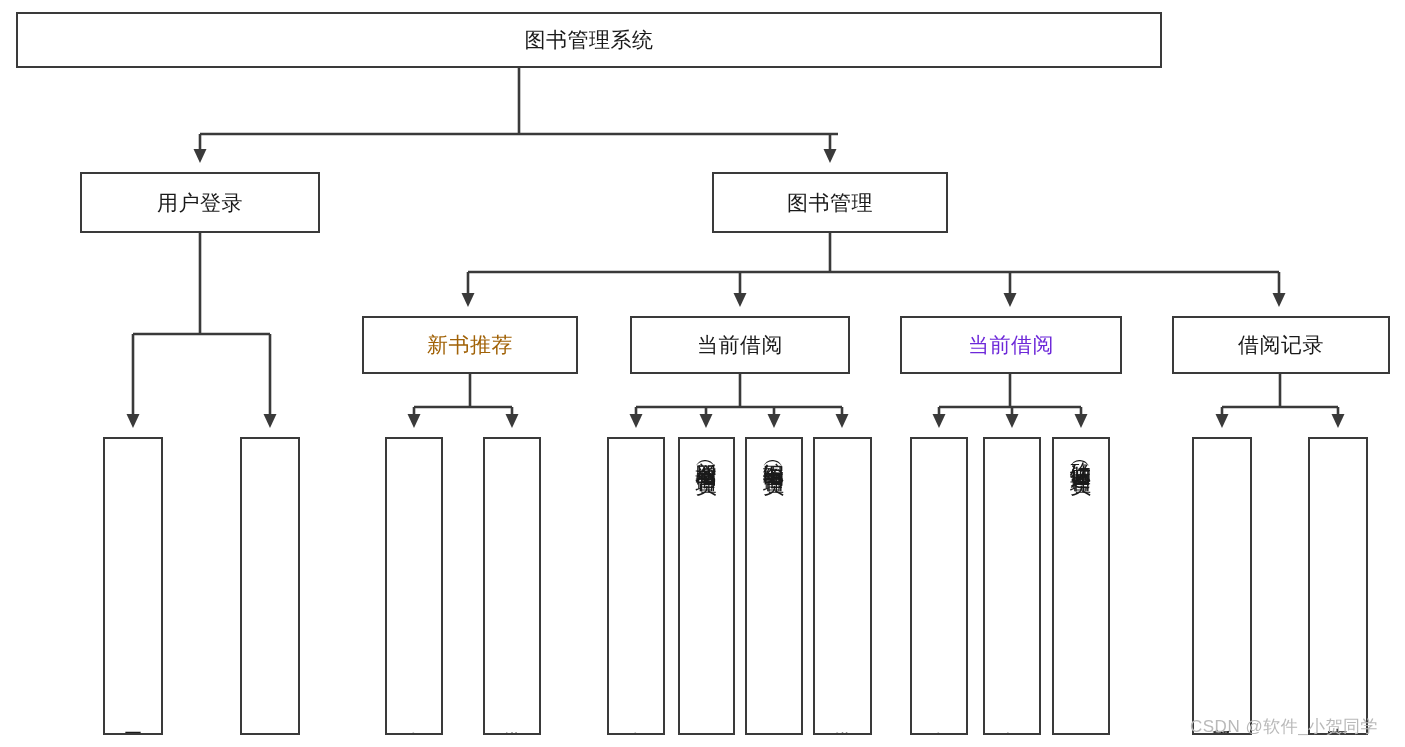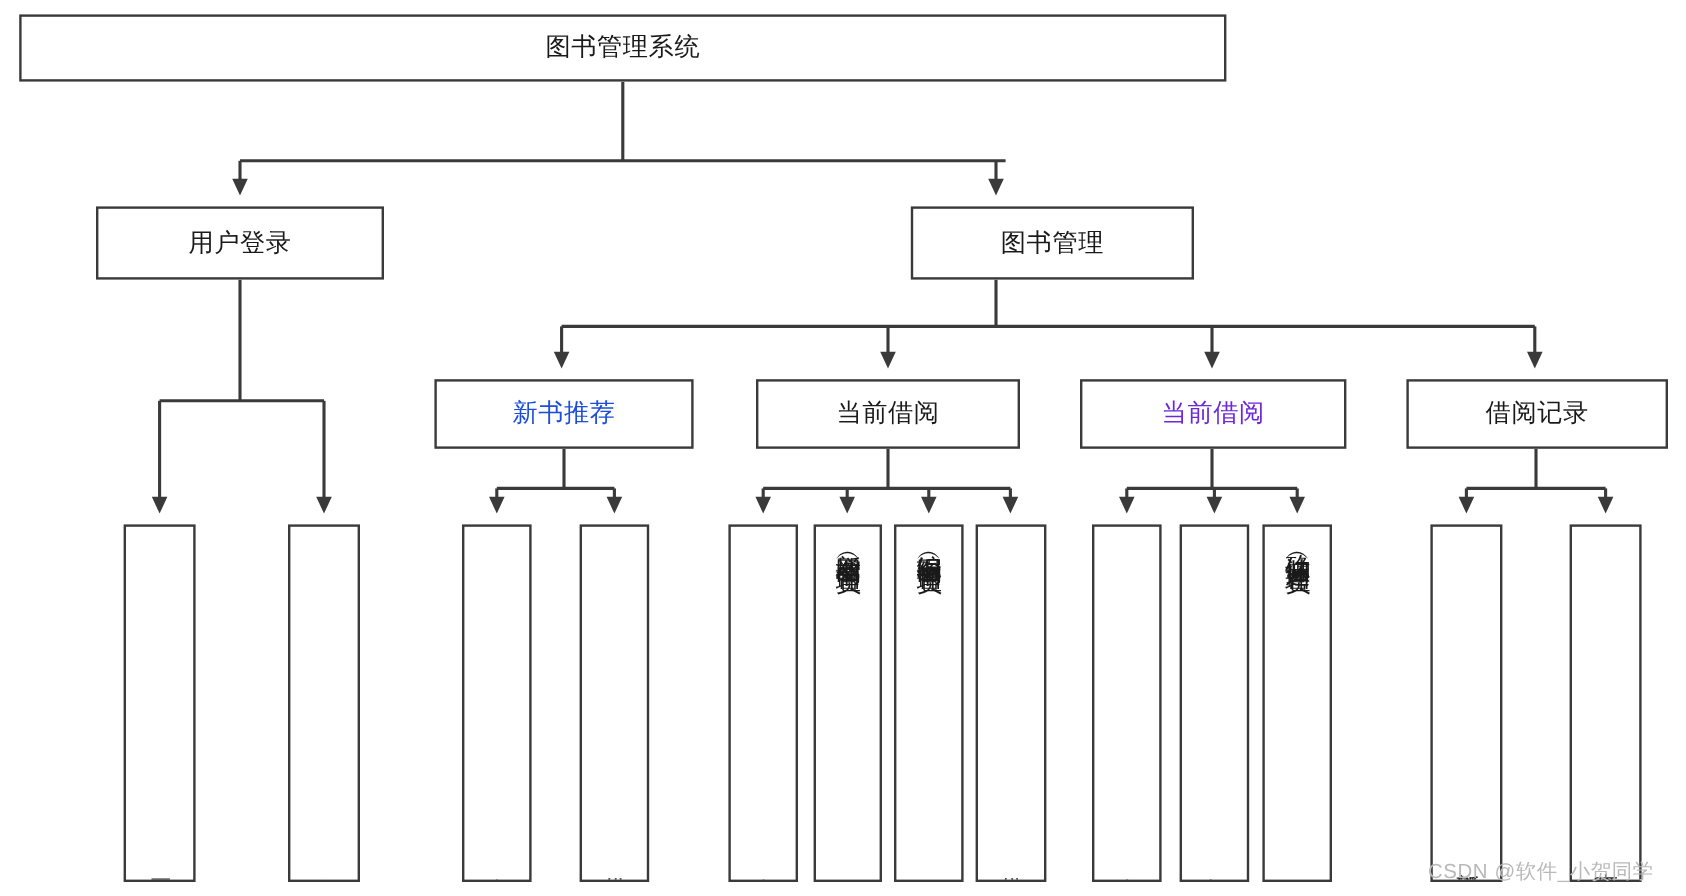--- a/index.html
+++ b/index.html
@@ -129,31 +129,31 @@
         <path d="M 1280 374 L 1280 407" stroke="#3a3a3a" stroke-width="2.6" fill="none"></path>
         <path d="M 1222 407 L 1338 407" stroke="#3a3a3a" stroke-width="2.6" fill="none"></path>
         <path d="M 1222 407 L 1222 419" stroke="#3a3a3a" stroke-width="2.6" fill="none"></path>
         <polygon points="1215.52,414.05 1228.48,414.05 1222,428" fill="#3a3a3a"></polygon>
         <path d="M 1338 407 L 1338 419" stroke="#3a3a3a" stroke-width="2.6" fill="none"></path>
         <polygon points="1331.52,414.05 1344.48,414.05 1338,428" fill="#3a3a3a"></polygon>
       </g>
   </svg>
 
   <div id="node-layer">
-      <div class="node-box horizontal" style="left: 16px; top: 12px; width: 1006px; height: 56px; border-color: rgb(58, 58, 58);">
+      <div class="node-box horizontal" style="left: 16px; top: 12px; width: 1146px; height: 56px; border-color: rgb(58, 58, 58);">
         <span class="node-label-h" style="color: rgb(26, 26, 26);">图书管理系统</span>
       </div>
       <div class="node-box horizontal" style="left: 80px; top: 172px; width: 240px; height: 61px; border-color: rgb(58, 58, 58);">
         <span class="node-label-h" style="color: rgb(26, 26, 26);">用户登录</span>
       </div>
-      <div class="node-box horizontal" style="left: 712px; top: 172px; width: 236px; height: 61px; border-color: rgb(58, 58, 58); margin-left: 47px;">
+      <div class="node-box horizontal" style="left: 712px; top: 172px; width: 236px; height: 61px; border-color: rgb(58, 58, 58);">
         <span class="node-label-h" style="color: rgb(26, 26, 26);">图书管理</span>
       </div>
       <div class="node-box horizontal" style="left: 362px; top: 316px; width: 216px; height: 58px; border-color: rgb(58, 58, 58);">
-        <span class="node-label-h" style="color: #1d4ed8;">新书推荐</span>
+        <span class="node-label-h" style="color: #a16207;">新书推荐</span>
       </div>
       <div class="node-box horizontal" style="left: 630px; top: 316px; width: 220px; height: 58px; border-color: rgb(58, 58, 58);">
         <span class="node-label-h" style="color: rgb(26, 26, 26);">当前借阅</span>
       </div>
       <div class="node-box horizontal" style="left: 900px; top: 316px; width: 222px; height: 58px; border-color: rgb(58, 58, 58);">
         <span class="node-label-h" style="color: #6d28d9;">当前借阅</span>
       </div>
       <div class="node-box horizontal" style="left: 1172px; top: 316px; width: 218px; height: 58px; border-color: rgb(58, 58, 58);">
         <span class="node-label-h" style="color: rgb(26, 26, 26);">借阅记录</span>
       </div>

